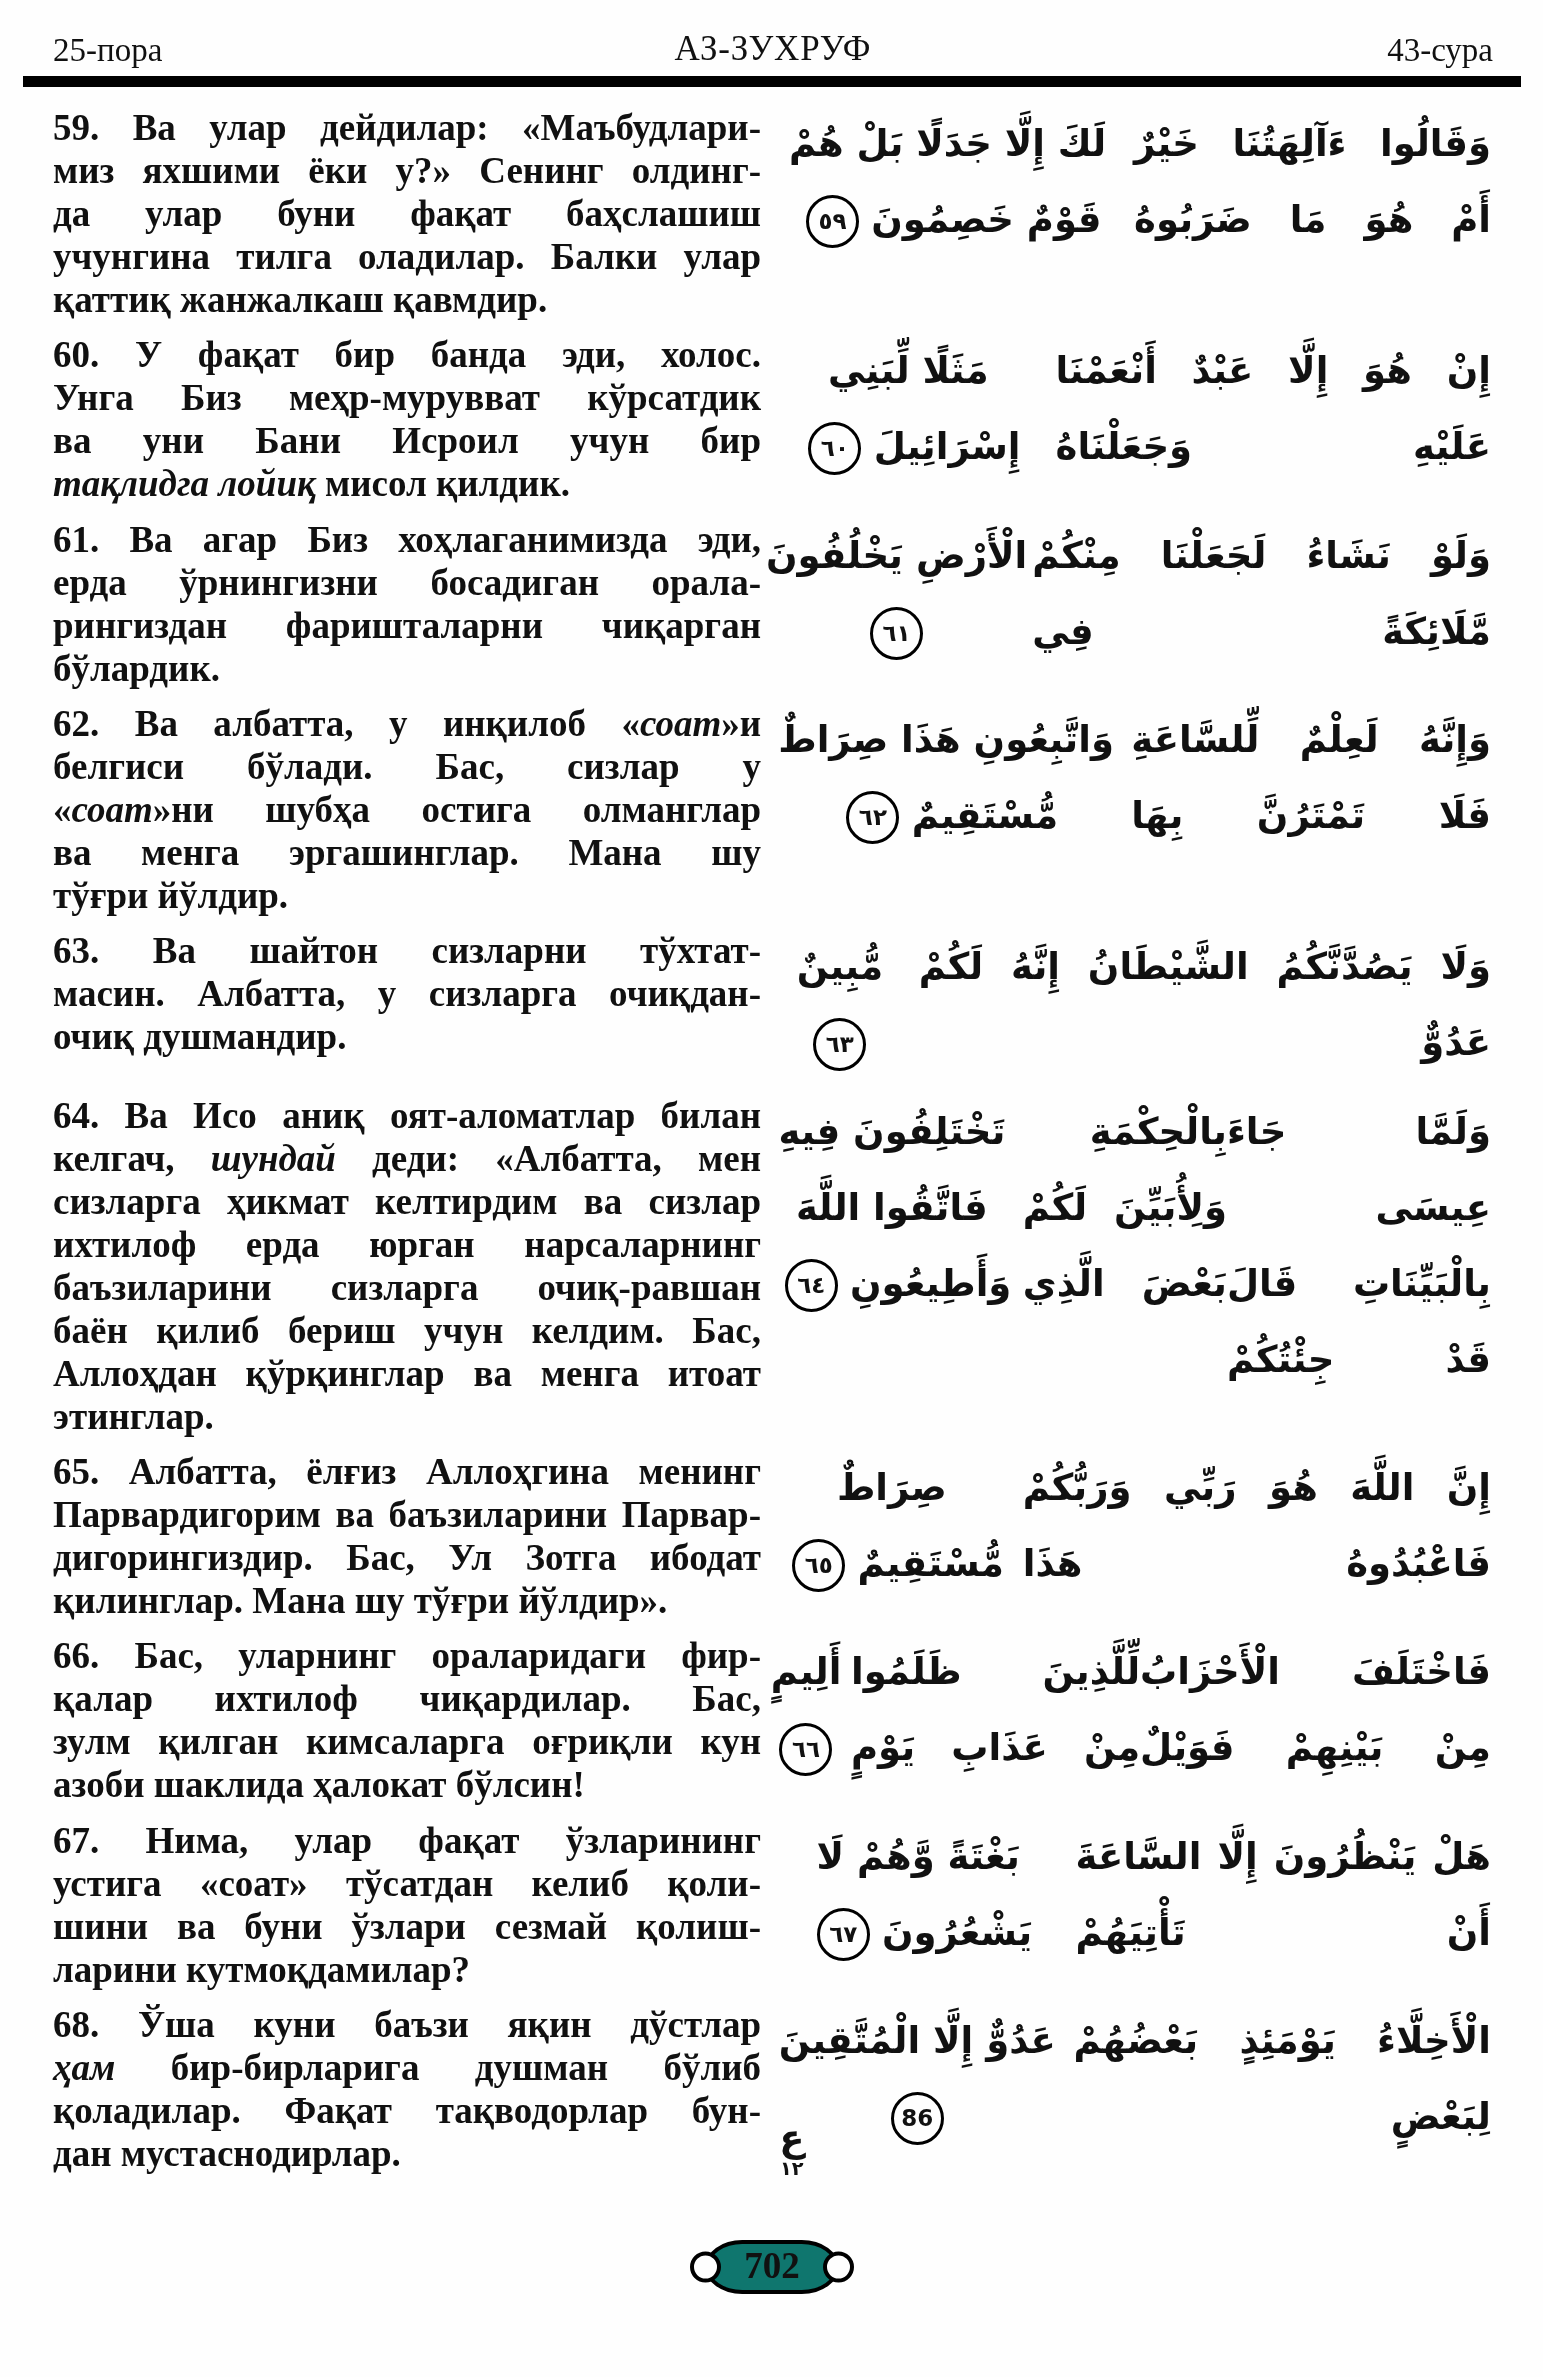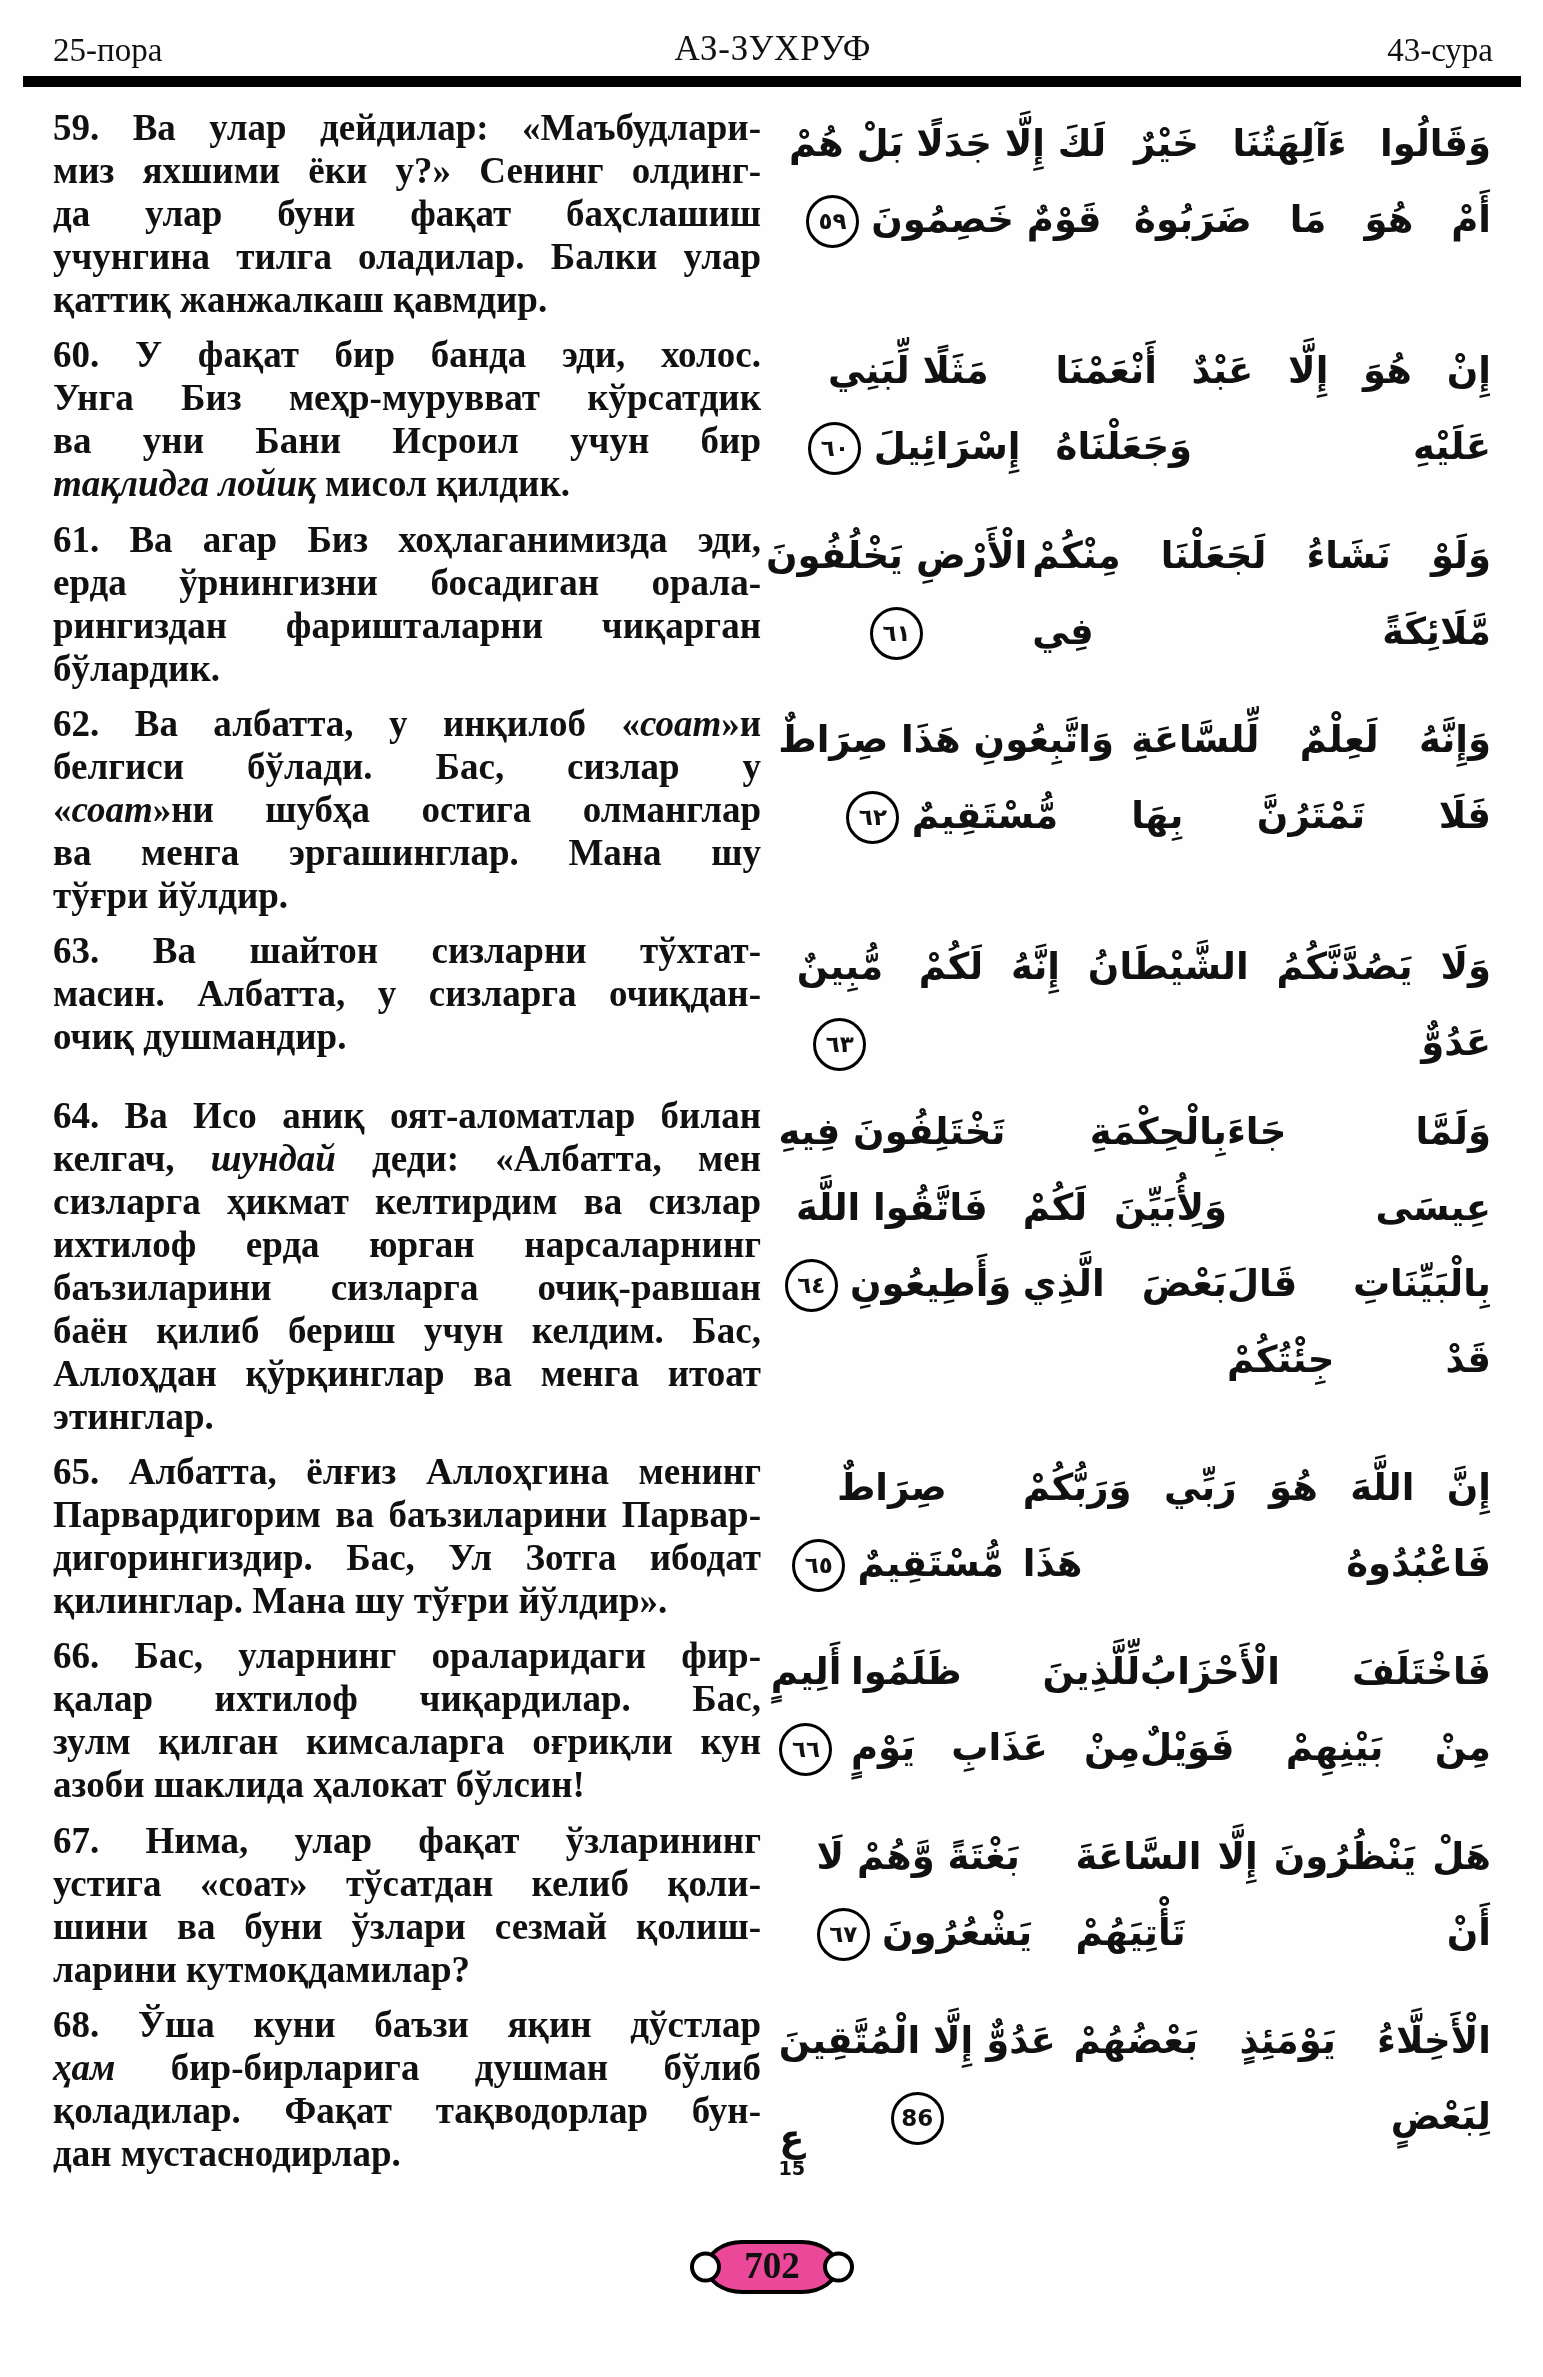--- a/index.html
+++ b/index.html
@@ -85,21 +85,21 @@
     display:flex;
     justify-content:center;
   }
   .cartouche {
     position:relative;
     border:4.4px solid #000;
     border-radius:51px / 37px;
     padding:0.9px 35px 2.6px 35px;
     font-size:37px;
     font-weight:bold;
-    background:#ec4899;
+    background:#0f766e;
   }
   .cartouche::before, .cartouche::after {
     content:"";
     position:absolute;
     top:50%;
     width:23px; height:23px;
     border:4.4px solid #000;
     border-radius:50%;
     background:#fefefe;
     transform:translateY(-50%);
@@ -241,21 +241,21 @@
           <div class="line"><span>68. Ўша куни баъзи яқин дўстлар</span></div>
           <div class="line"><span class="it">ҳам</span><span> бир-бирларига душман бўлиб</span></div>
           <div class="line"><span>қоладилар. Фақат тақводорлар бун-</span></div>
           <div class="line last"><span>дан мустаснодирлар.</span></div>
         </div>
         <div class="ar">
           <div class="aline">الْأَخِلَّاءُ يَوْمَئِذٍ بَعْضُهُمْ لِبَعْضٍ</div>
           <div class="aline final">عَدُوٌّ إِلَّا الْمُتَّقِينَ<span class="ayah">86</span></div>
           <span class="ruku">
             <span class="ruku-letter">ع</span>
-            <span class="ruku-number">15</span>
+            <span class="ruku-number">١٢</span>
           </span>
         </div>
       </div>
     </div>
 
   <div class="footer">
     <span class="cartouche"><span>702</span></span>
   </div>
 
 </div>

